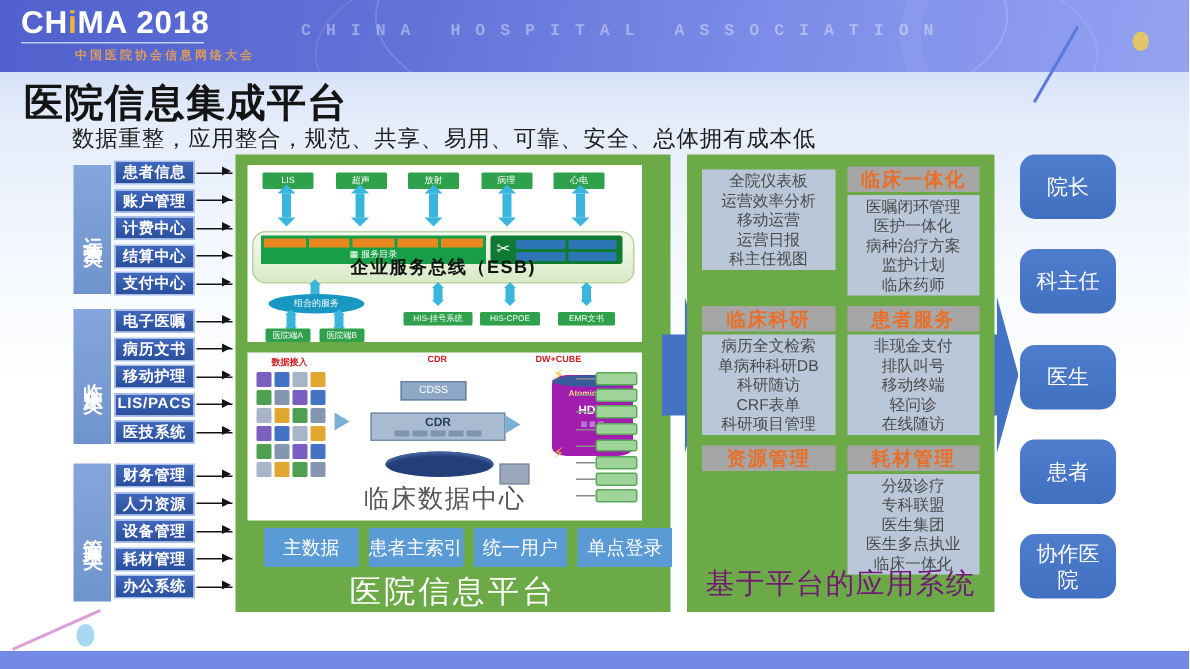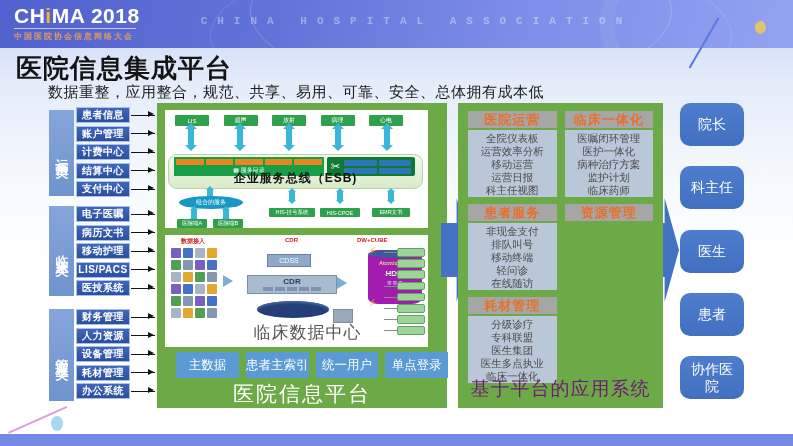--- a/index.html
+++ b/index.html
@@ -9,21 +9,21 @@
   
   .header{position:absolute;top:0;left:0;width:793px;height:48px;overflow:hidden;
     background:linear-gradient(100deg,#5161cd 0%,#6273d8 35%,#7d8ce8 65%,#93a2f1 100%);}
   .header .wave1{position:absolute;left:250px;top:-70px;width:420px;height:160px;border:1px solid rgba(255,255,255,.18);border-radius:50%;}
   .header .wave2{position:absolute;left:210px;top:-50px;width:520px;height:170px;border:1px solid rgba(255,255,255,.12);border-radius:50%;}
   .header .wave3{position:absolute;left:600px;top:-90px;width:420px;height:200px;border:14px solid rgba(255,255,255,.06);border-radius:50%;}
   .logo{position:absolute;left:14px;top:4px;}
   .logo-title{color:#fff;font-size:21px;font-weight:bold;letter-spacing:.5px;line-height:23px;}
   .logo-title .idot{color:#f2b23c;}
   .logo-divider{width:122px;height:1px;background:rgba(255,255,255,.65);margin:1px 0 2px;}
-  .logo-subtitle{color:#db9a60;font-size:8px;letter-spacing:2px;font-weight:bold;}
+  .logo-subtitle{color:#db9a60;font-size:8px;letter-spacing:2px;font-weight:bold;margin-left:36px;}
   .assoc{position:absolute;left:120px;right:80px;top:15px;text-align:center;color:rgba(255,255,255,.38);
     font-size:11px;font-weight:bold;letter-spacing:10px;white-space:nowrap;font-family:Liberation Mono, monospace;}
   .dot-y{position:absolute;right:27px;top:21px;width:11px;height:13px;background:#e2c46c;border-radius:50%;}
   .diag-line{position:absolute;left:703px;top:14px;width:2px;height:58px;background:#5a78e0;transform:rotate(30deg);}
   
   .page-title{position:absolute;left:16px;top:51px;font-size:26px;font-weight:bold;color:#141414;letter-spacing:1px;}
   .page-subtitle{position:absolute;left:48px;top:83px;font-size:15px;color:#1c1c1c;letter-spacing:.5px;}
   
   .group-label{position:absolute;left:49px;width:25px;background:linear-gradient(180deg,#85a6dc,#6f93cc);color:#fff;
     writing-mode:vertical-lr;text-orientation:upright;display:flex;align-items:center;justify-content:center;
@@ -87,21 +87,21 @@
     color:#fff;text-align:center;margin-left:19px;}
   .cyl::before{content:'';position:absolute;top:0;left:0;right:0;height:8px;background:#3a5a9c;border-radius:50%;}
   .cyl-l1{margin-top:10px;font-size:5.5px;font-weight:bold;color:#ffd78a;}
   .cyl-l2{font-size:8px;font-weight:bold;margin-top:3px;}
   .cyl-l3{font-size:4.5px;color:#cfe0ff;margin-top:2px;}
   .rchips{position:absolute;right:3px;top:13px;display:flex;flex-direction:column;gap:2.6px;}
   .rchip{width:26px;height:6.6px;background:#9ed49a;border:1px solid #5aa85a;border-radius:2px;position:relative;}
   .rchip::before{content:'';position:absolute;left:-14px;top:3px;width:13px;border-top:1px solid #8a8a8a;}
   .bolt{position:absolute;color:#f0b428;font-size:10px;}
   .graychip{position:absolute;left:168px;top:74px;width:18px;height:12px;background:#9aa8bc;border:1px solid #7e8ea4;}
-  .cdc-label{position:absolute;bottom:3px;width:100%;text-align:center;font-size:17px;color:#555;letter-spacing:1px;margin-left:11px;}
+  .cdc-label{position:absolute;bottom:3px;width:100%;text-align:center;font-size:17px;color:#555;letter-spacing:1px;}
   
   .pbuttons{position:absolute;left:6px;top:249px;width:272px;display:flex;gap:7px;padding-left:13px;}
   .pbtn{flex:1;height:26px;background:#5b9bd5;color:#fff;font-size:12.5px;display:flex;align-items:center;justify-content:center;white-space:nowrap;}
   .ptitle{position:absolute;left:0;top:277px;width:100%;text-align:center;color:#fff;font-size:21px;letter-spacing:2px;}
   
   .bigarrow{position:absolute;width:30px;height:104px;background:#4472c4;
     clip-path:polygon(0 24%,52% 24%,52% 0,100% 50%,52% 100%,52% 76%,0 76%);}
   
   .apps{position:absolute;left:458px;top:103px;width:205px;height:305px;background:#6caa47;}
   .apps-grid{position:absolute;left:10px;top:8px;width:185px;display:grid;grid-template-columns:1fr 1fr;column-gap:8px;row-gap:7px;}
@@ -343,40 +343,49 @@
     </div>
     <div class="ptitle">医院信息平台</div>
   </div>
 
   <div class="bigarrow" style="left:441px;top:198px;"></div>
   <div class="bigarrow" style="left:649px;top:198px;"></div>
 
   <div class="apps">
     <div class="apps-grid">
       <div>
-        <div class="sec-h">医院运营</div>
         <div class="sec-b">
           <div class="sec-line">全院仪表板</div>
           <div class="sec-line">运营效率分析</div>
           <div class="sec-line">移动运营</div>
           <div class="sec-line">运营日报</div>
           <div class="sec-line">科主任视图</div>
         </div>
       </div>
       <div>
         <div class="sec-h">临床一体化</div>
         <div class="sec-b">
           <div class="sec-line">医嘱闭环管理</div>
           <div class="sec-line">医护一体化</div>
           <div class="sec-line">病种治疗方案</div>
           <div class="sec-line">监护计划</div>
           <div class="sec-line">临床药师</div>
         </div>
       </div>
       <div>
+        <div class="sec-h">临床科研</div>
+        <div class="sec-b">
+          <div class="sec-line">病历全文检索</div>
+          <div class="sec-line">单病种科研DB</div>
+          <div class="sec-line">科研随访</div>
+          <div class="sec-line">CRF表单</div>
+          <div class="sec-line">科研项目管理</div>
+        </div>
+      </div>
+      <div>
         <div class="sec-h">患者服务</div>
         <div class="sec-b">
           <div class="sec-line">非现金支付</div>
           <div class="sec-line">排队叫号</div>
           <div class="sec-line">移动终端</div>
           <div class="sec-line">轻问诊</div>
           <div class="sec-line">在线随访</div>
         </div>
       </div>
       <div>

